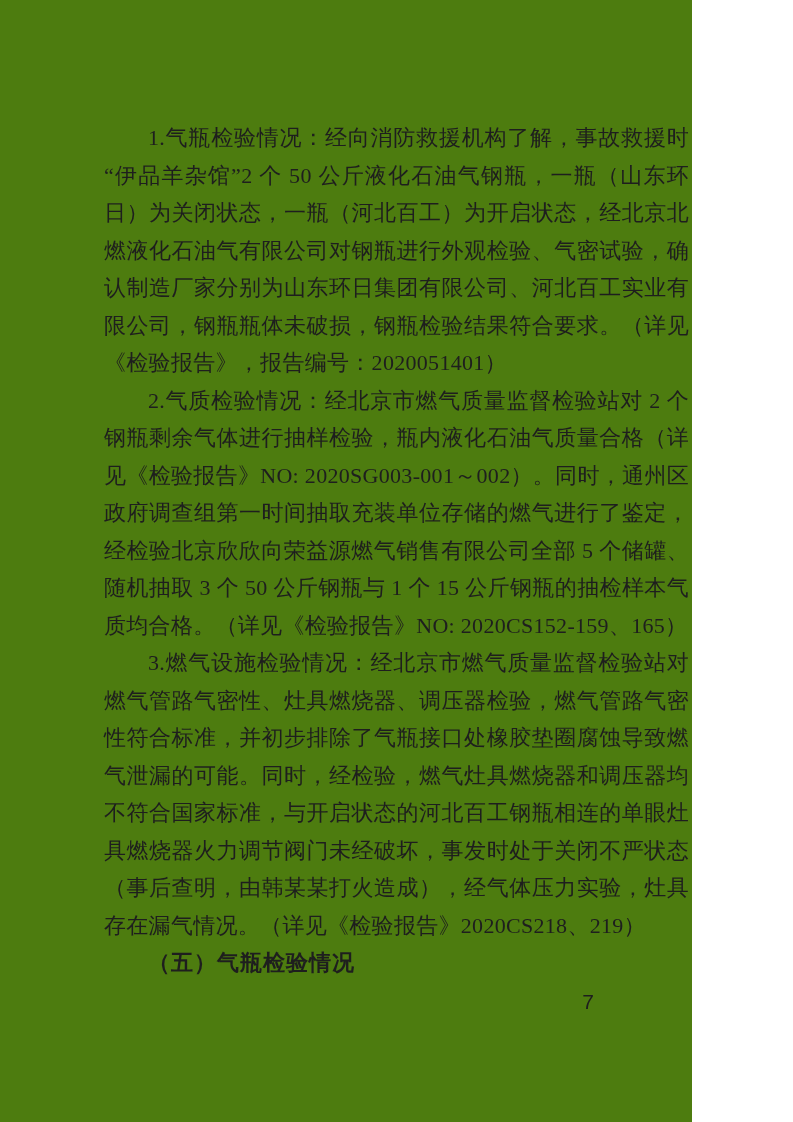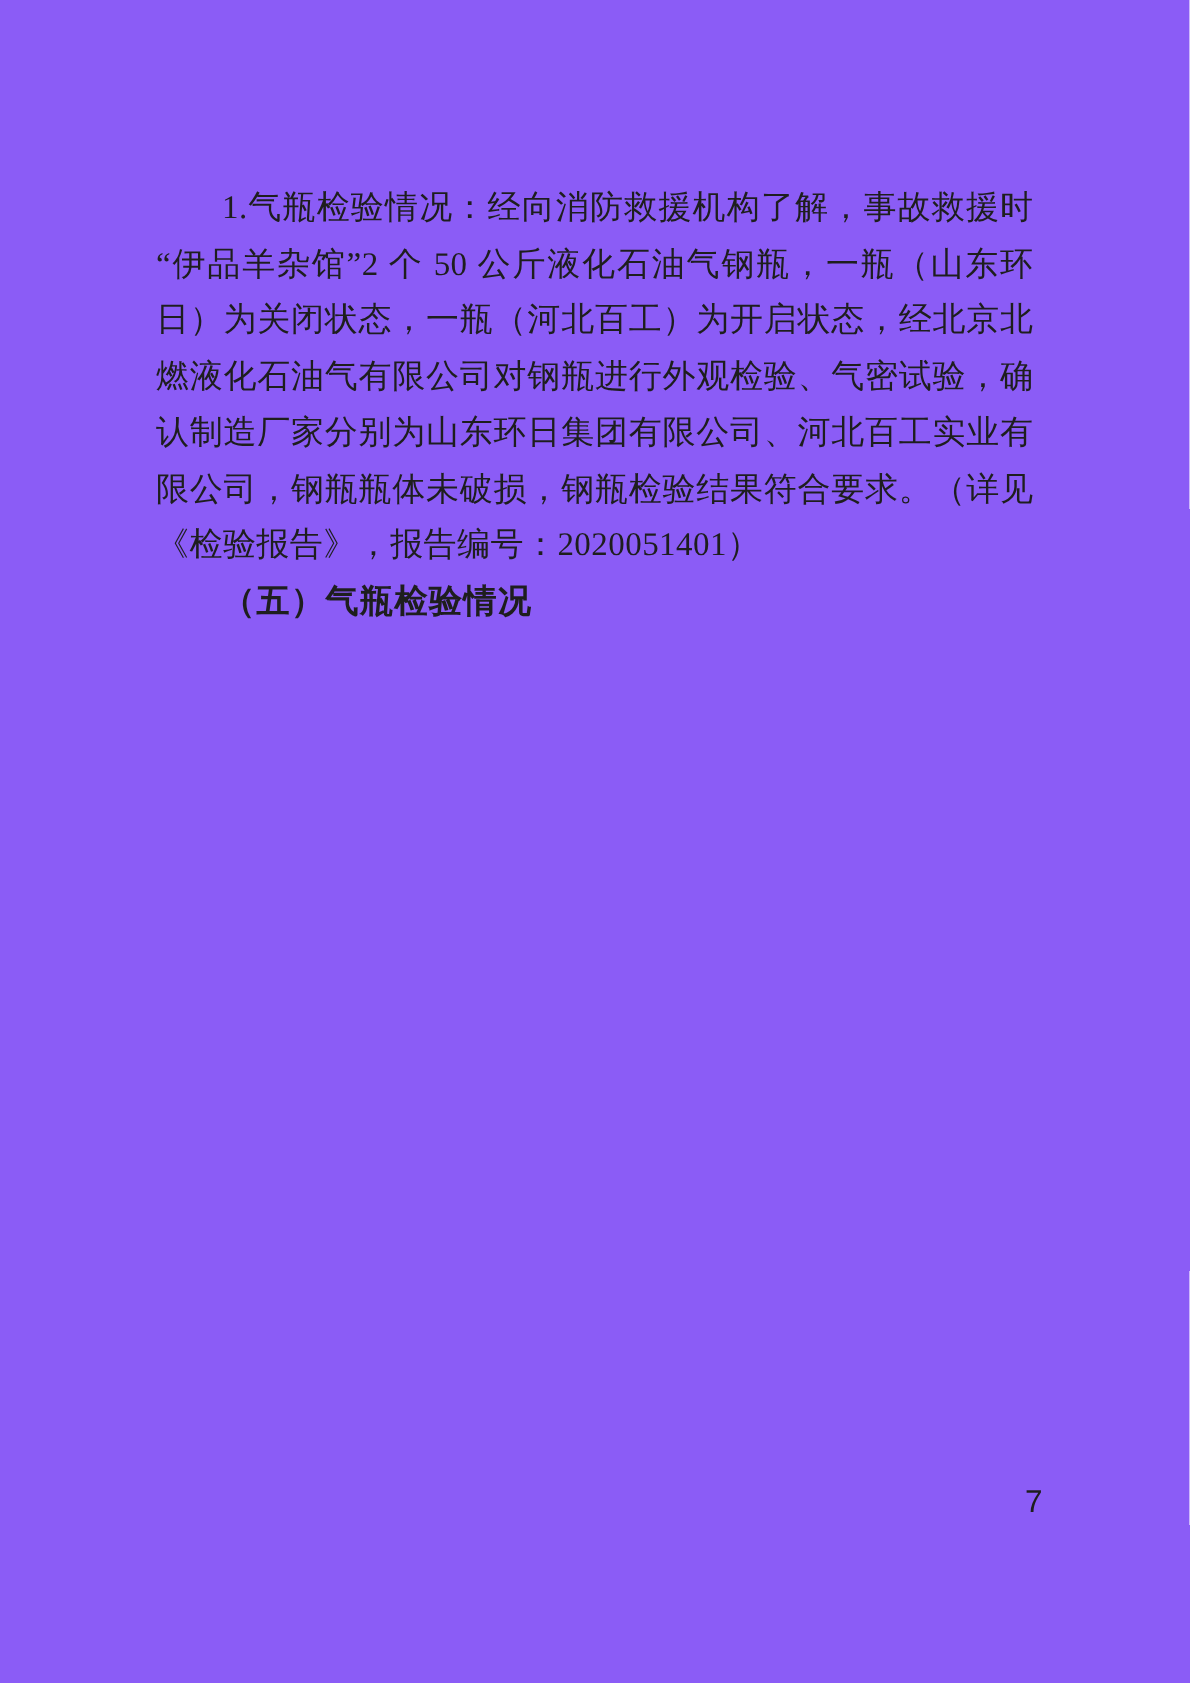--- a/index.html
+++ b/index.html
@@ -3,23 +3,23 @@
 <meta charset="utf-8">
 <title>Document Page</title>
 <style>
   html, body {
     margin: 0;
     padding: 0;
     background: #ffffff;
   }
   .page {
     position: relative;
-    width: 793px;
+    width: 692px;
     height: 1122px;
-    background: #8b5cf6;
+    background: #4d7c0f;
     overflow: hidden;
     font-family: "Liberation Serif", "DejaVu Serif", serif;
     color: #1e1e1e;
   }
   .content {
     position: absolute;
     left: 104px;
     top: 119px;
     width: 585px;
   }
@@ -50,16 +50,18 @@
     color: #1e1e1e;
     font-family: "Liberation Sans", "DejaVu Sans", sans-serif;
   }
 </style>
 </head>
 <body>
 
 <div class="page">
   <div class="content">
     <p class="body-para">1.气瓶检验情况：经向消防救援机构了解，事故救援时“伊品羊杂馆”2 个 50 公斤液化石油气钢瓶，一瓶（山东环日）为关闭状态，一瓶（河北百工）为开启状态，经北京北燃液化石油气有限公司对钢瓶进行外观检验、气密试验，确认制造厂家分别为山东环日集团有限公司、河北百工实业有限公司，钢瓶瓶体未破损，钢瓶检验结果符合要求。（详见《检验报告》，报告编号：2020051401）</p>
+    <p class="body-para">2.气质检验情况：经北京市燃气质量监督检验站对 2 个钢瓶剩余气体进行抽样检验，瓶内液化石油气质量合格（详见《检验报告》NO: 2020SG003-001～002）。同时，通州区政府调查组第一时间抽取充装单位存储的燃气进行了鉴定，经检验北京欣欣向荣益源燃气销售有限公司全部 5 个储罐、随机抽取 3 个 50 公斤钢瓶与 1 个 15 公斤钢瓶的抽检样本气质均合格。（详见《检验报告》NO: 2020CS152-159、165）</p>
+    <p class="body-para">3.燃气设施检验情况：经北京市燃气质量监督检验站对燃气管路气密性、灶具燃烧器、调压器检验，燃气管路气密性符合标准，并初步排除了气瓶接口处橡胶垫圈腐蚀导致燃气泄漏的可能。同时，经检验，燃气灶具燃烧器和调压器均不符合国家标准，与开启状态的河北百工钢瓶相连的单眼灶具燃烧器火力调节阀门未经破坏，事发时处于关闭不严状态（事后查明，由韩某某打火造成），经气体压力实验，灶具存在漏气情况。（详见《检验报告》2020CS218、219）</p>
     <p class="heading-para">（五）气瓶检验情况</p>
   </div>
   <div class="page-number">7</div>
 </div>
 
 </body></html>

